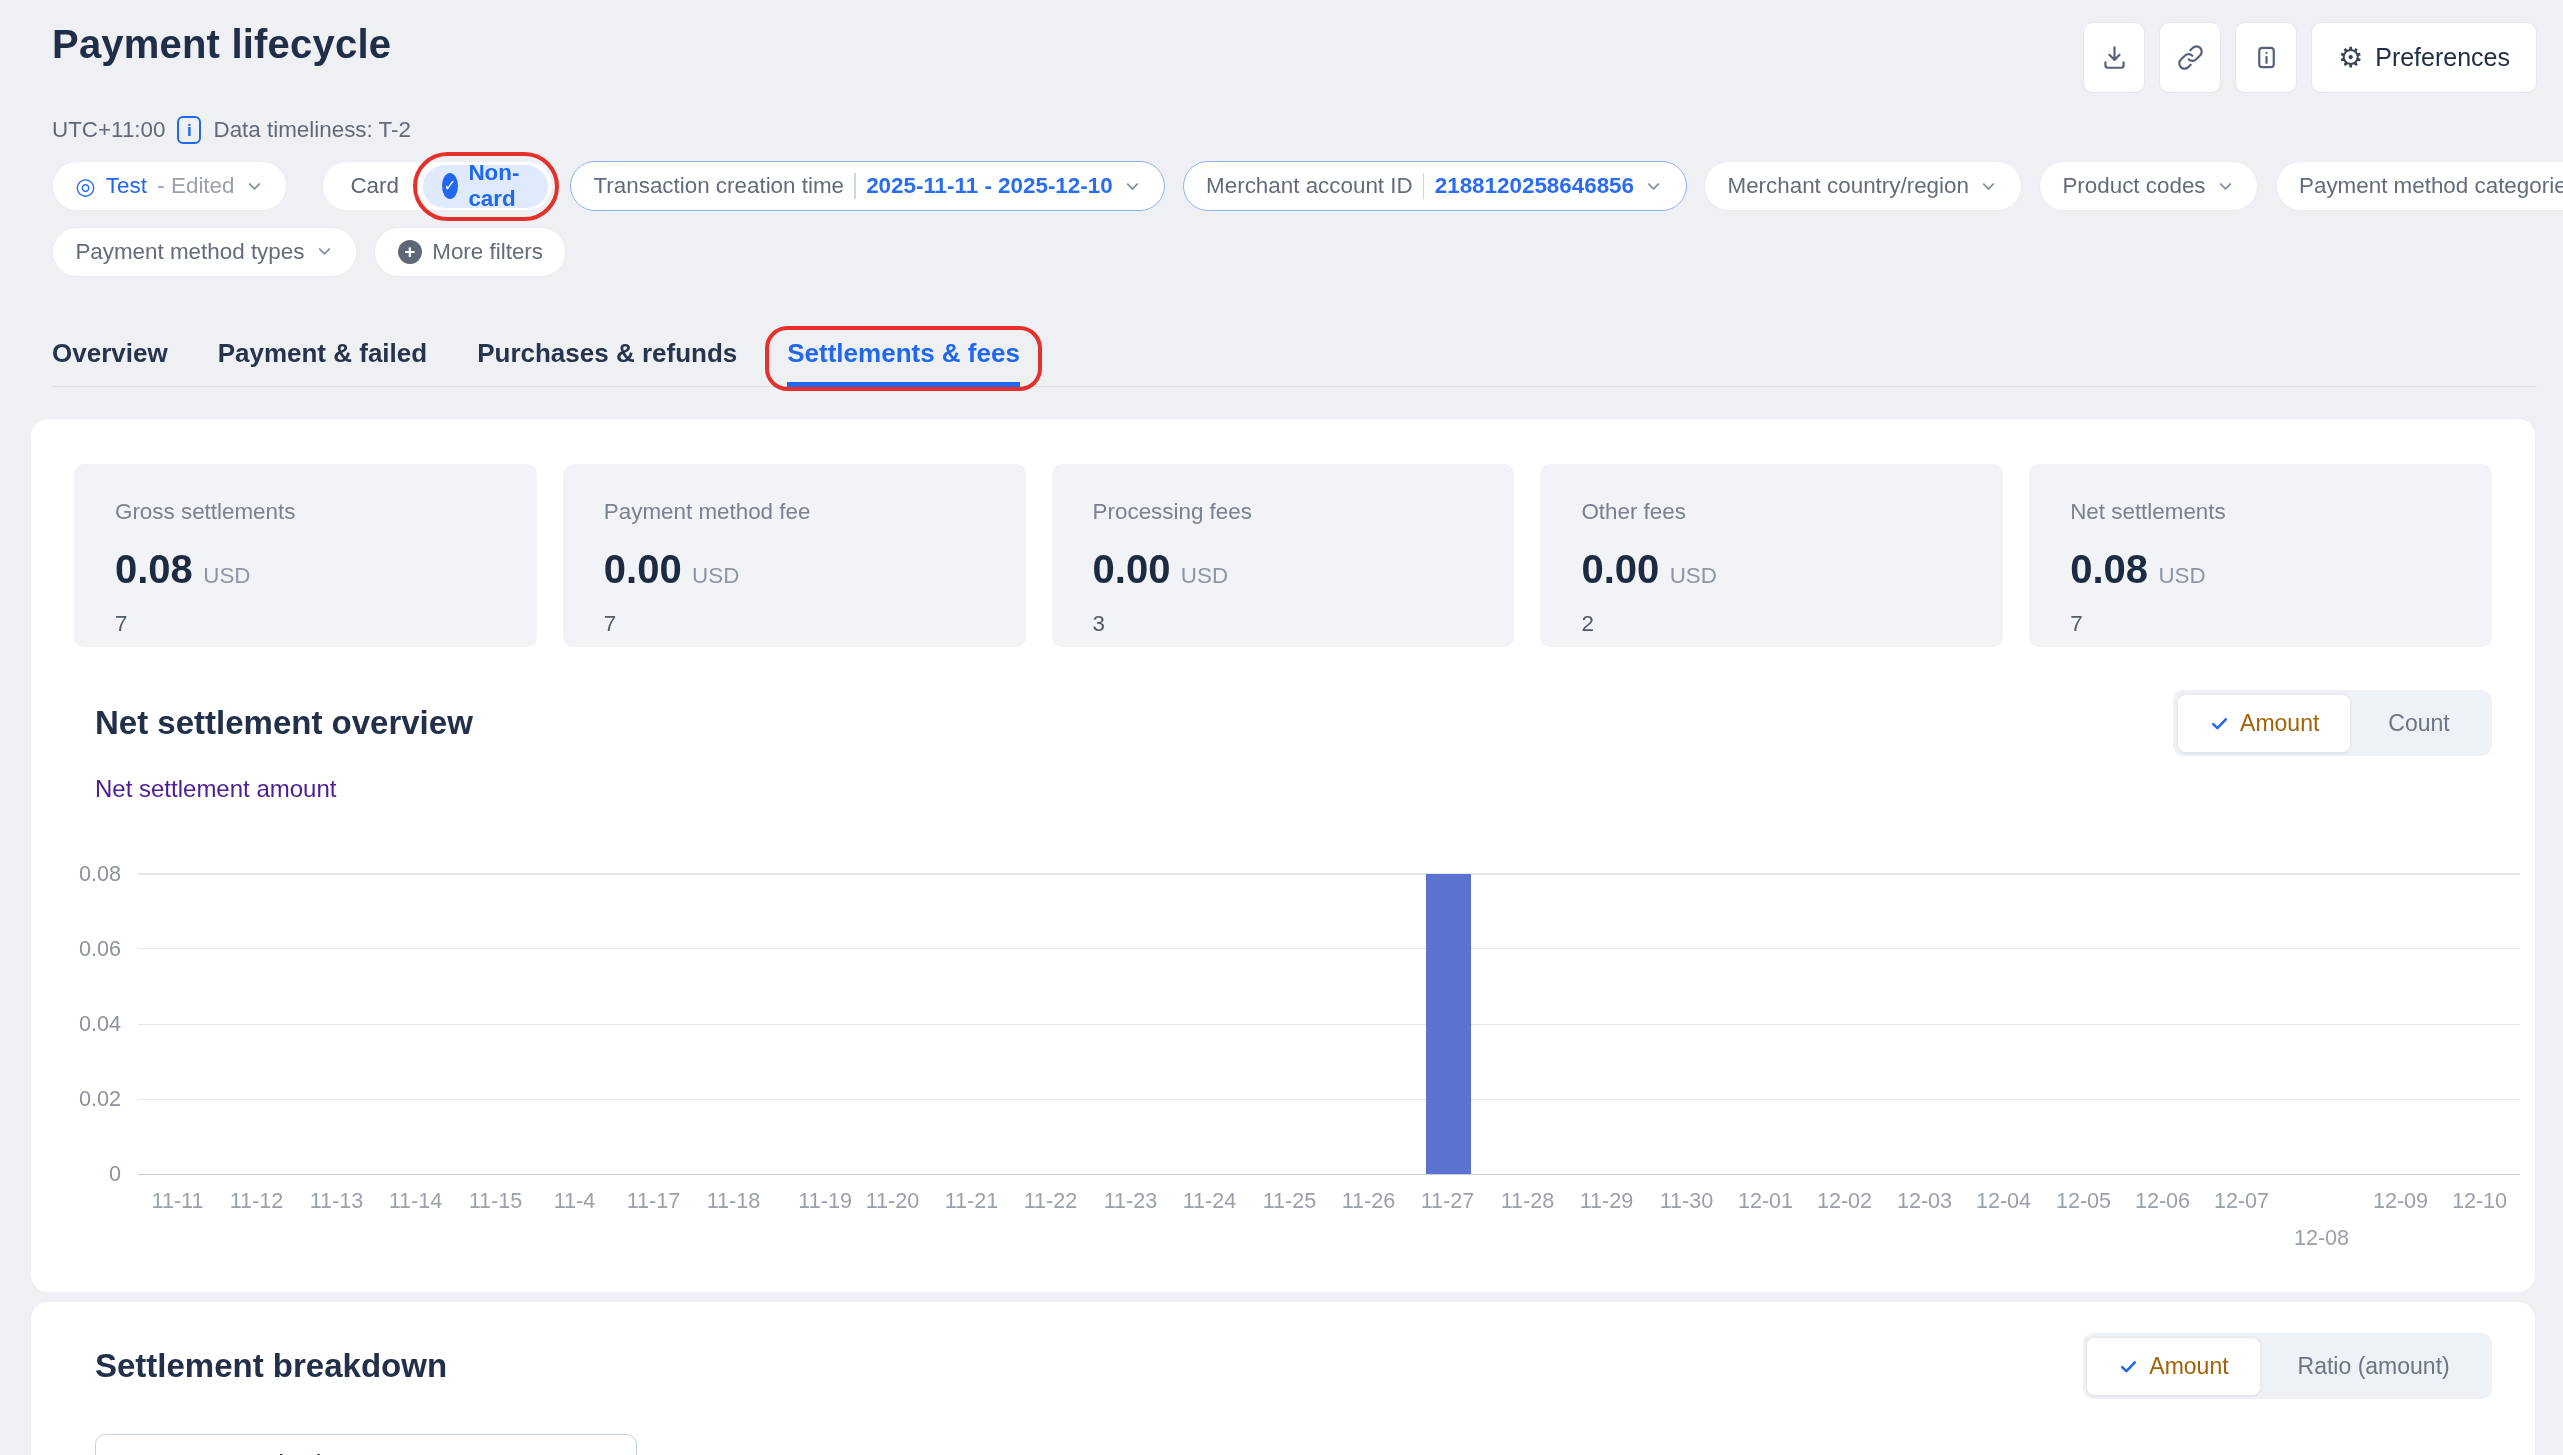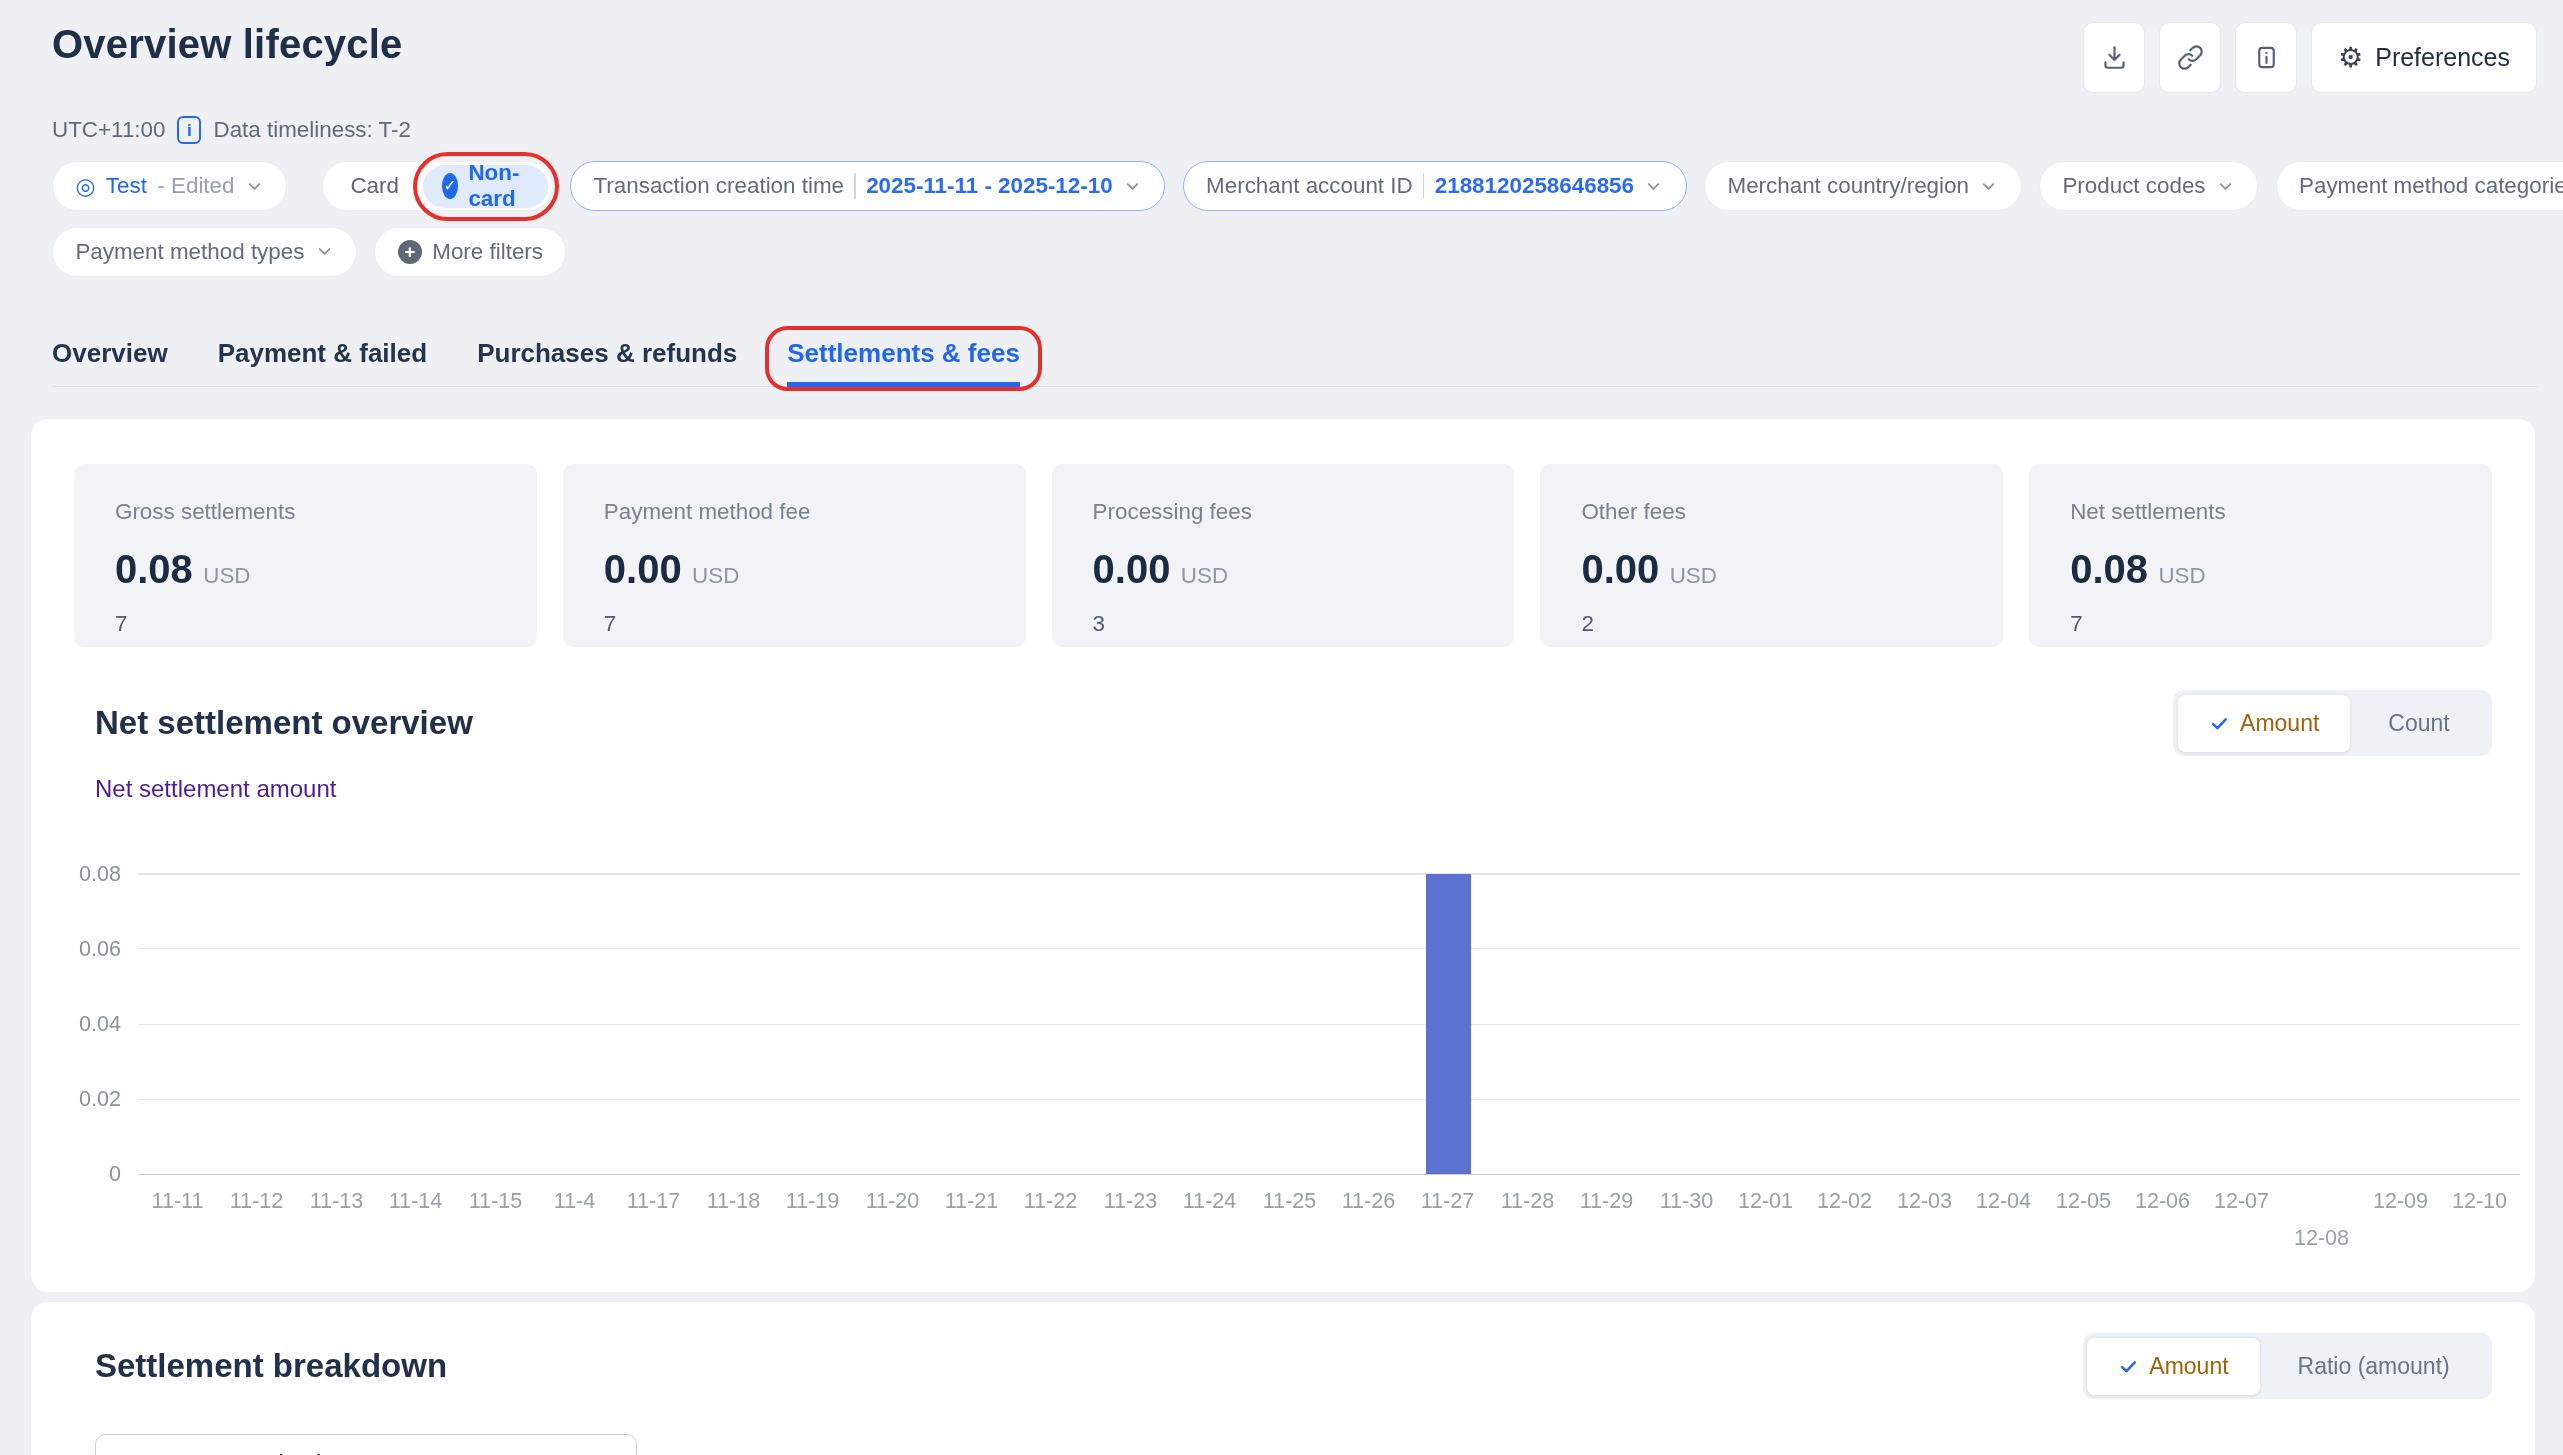--- a/index.html
+++ b/index.html
@@ -104,21 +104,21 @@
     border:1.3px solid #c4cfe2; border-radius:10.4px; background:#fff; padding:14px 0 0 29px;
     font-size:26px; color:#1d2b42;
   }
   svg { display:block; }
 </style>
 </head>
 <body>
 
 <div class="page">
 
-  <h1 class="page-title">Overview lifecycle</h1>
+  <h1 class="page-title">Payment lifecycle</h1>
 
   <div class="header-actions">
     <button class="icon-btn">
       <span>
         <svg width="29" height="29" viewBox="0 0 24 24" fill="none" stroke="currentColor" stroke-width="1.8" stroke-linecap="round" stroke-linejoin="round">
             <path d="M12 3.5v10.5m0 0l-4.2-4.2M12 14l4.2-4.2"></path>
             <path d="M4.5 16v2.5a2 2 0 0 0 2 2h11a2 2 0 0 0 2-2V16"></path>
           </svg>
       </span>
     </button>
@@ -307,21 +307,21 @@
         <div class="gridline" style="top: -0.6px;"></div>
         <div class="ytick" style="top: -13px;">0.08</div>
         <div class="xtick" style="left: 0px;">11-11</div>
         <div class="xtick" style="left: 79px;">11-12</div>
         <div class="xtick" style="left: 159px;">11-13</div>
         <div class="xtick" style="left: 238px;">11-14</div>
         <div class="xtick" style="left: 318px;">11-15</div>
         <div class="xtick" style="left: 397px;">11-4</div>
         <div class="xtick" style="left: 476px;">11-17</div>
         <div class="xtick" style="left: 556px;">11-18</div>
-        <div class="xtick" style="left: 635px;">11-19</div>
+        <div class="xtick" style="left: 635px; text-align: right;">11-19</div>
         <div class="xtick" style="left: 715px;">11-20</div>
         <div class="xtick" style="left: 794px;">11-21</div>
         <div class="xtick" style="left: 873px;">11-22</div>
         <div class="xtick" style="left: 953px;">11-23</div>
         <div class="xtick" style="left: 1032px;">11-24</div>
         <div class="xtick" style="left: 1112px;">11-25</div>
         <div class="xtick" style="left: 1191px;">11-26</div>
         <div class="xtick" style="left: 1270px;">11-27</div>
         <div class="bar" style="left: 1288px; top: 0px; width: 45px; height: 300px; background: rgb(91, 114, 208);"></div>
         <div class="xtick" style="left: 1350px;">11-28</div>

